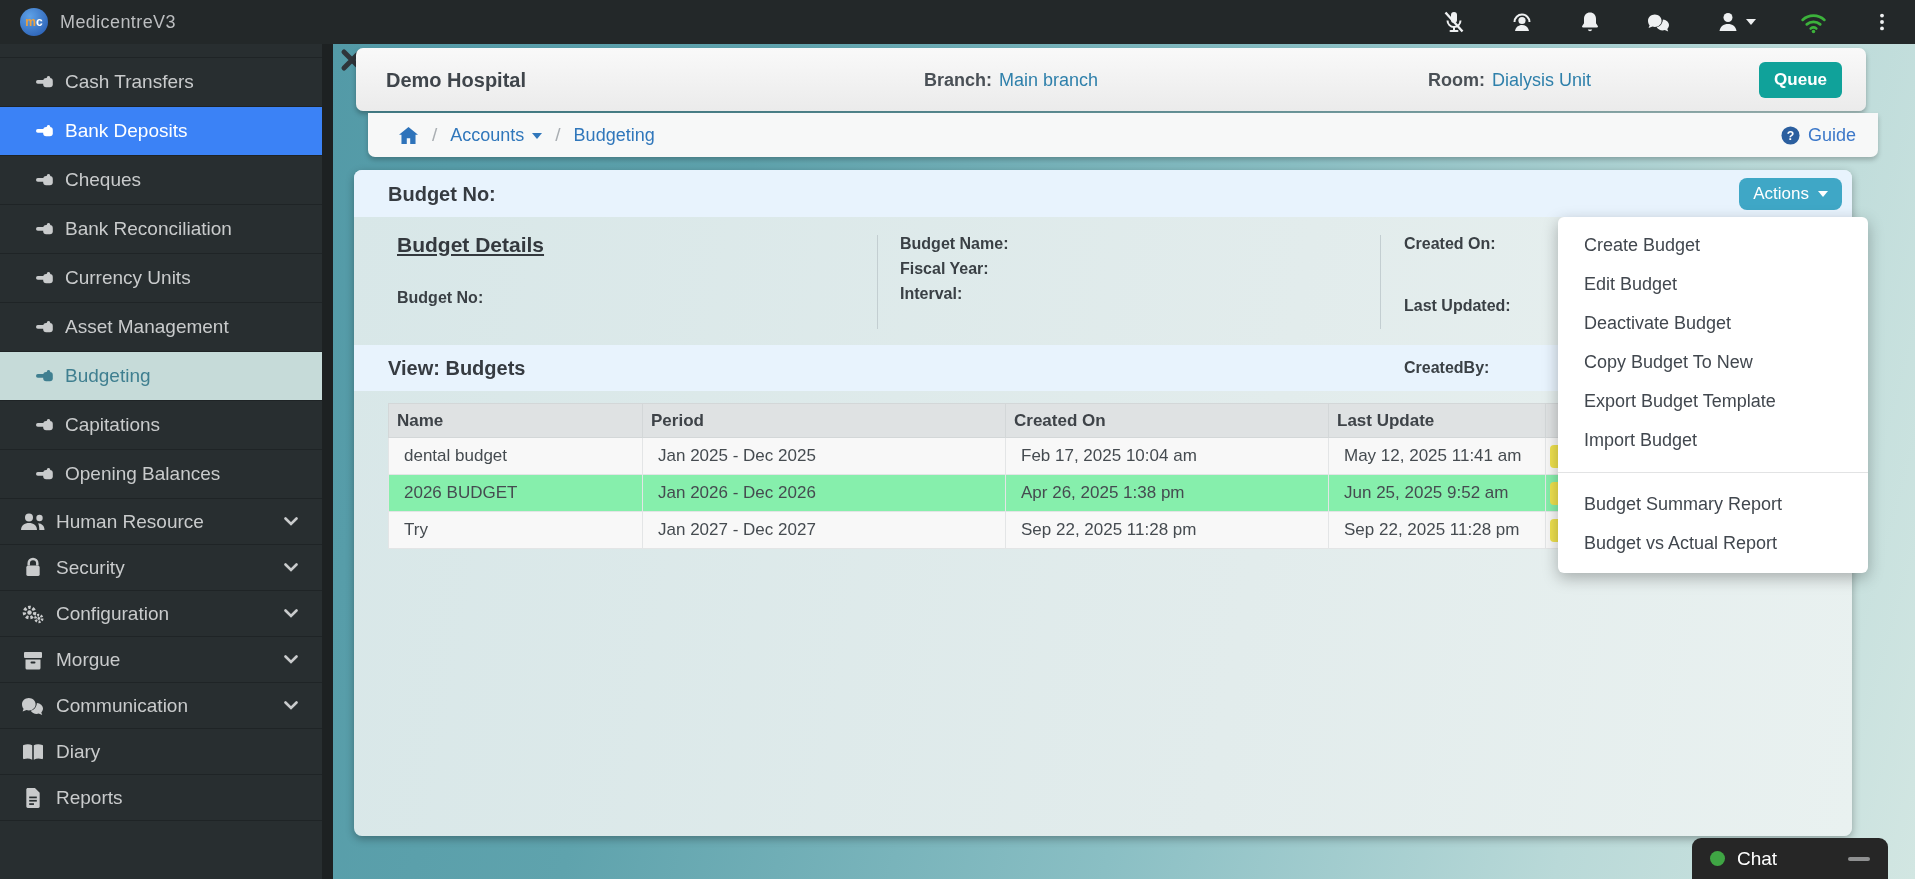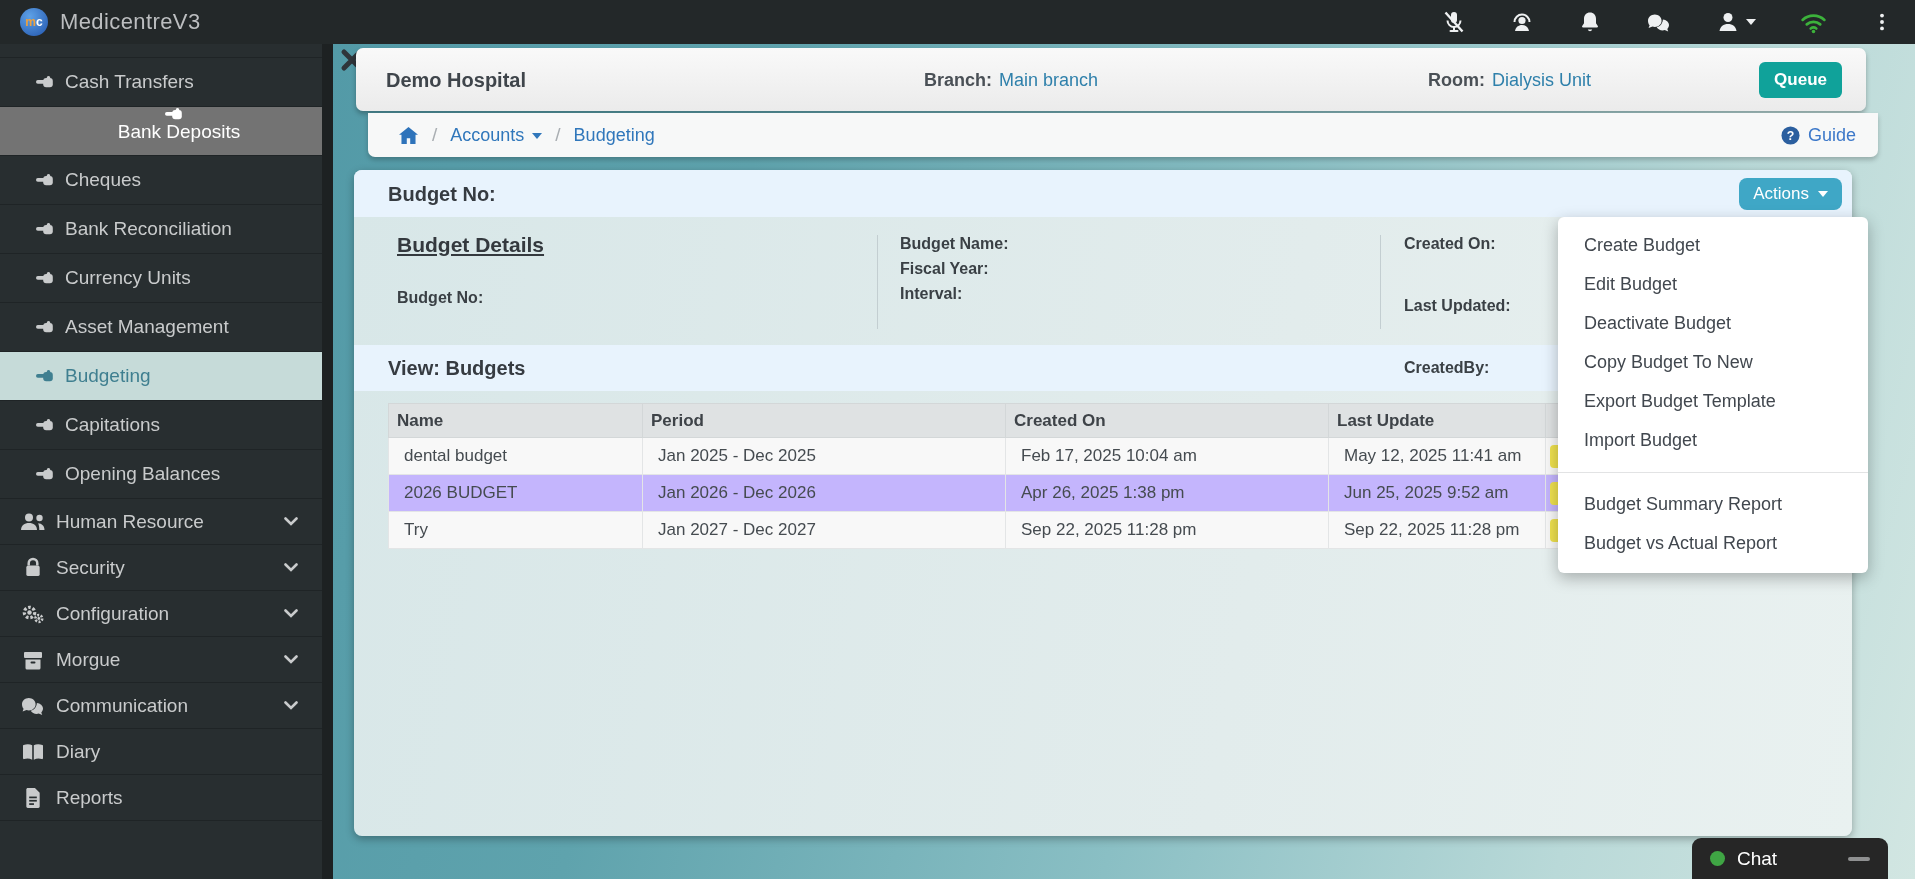--- a/index.html
+++ b/index.html
@@ -9,38 +9,38 @@
 
   
   .navbar { position:absolute; left:0; top:0; width:1915px; height:44px; background:#232829;
             display:flex; align-items:center; justify-content:space-between; padding:0 22px 0 20px; z-index:30; }
   .brand { display:flex; align-items:center; gap:12px; }
   .logo { width:28px; height:28px; border-radius:50%; flex:0 0 auto;
           background:radial-gradient(circle at 35% 30%, #5ea1e6, #2256ae);
           display:flex; align-items:center; justify-content:center;
           font-size:12px; font-weight:bold; }
   .logo .m { color:#f0a13c; } .logo .c { color:#ffffff; }
-  .brand-name { color:#bcbec0; font-size:22px; letter-spacing:.4px; }
+  .brand-name { color:#bcbec0; font-size:18px; letter-spacing:.4px; }
   .nav-icons { display:flex; align-items:center; gap:44px; color:#eef0f1; }
   .nav-icons svg { display:block; }
   .usr-wrap { display:flex; align-items:center; gap:6px; }
   .caret { width:0; height:0; border-left:5px solid transparent; border-right:5px solid transparent;
            border-top:6px solid currentColor; display:inline-block; }
 
   
   .sidebar { position:absolute; left:0; top:44px; bottom:0; width:322px; background:#282e30; z-index:20; }
   .sidebar-pad { height:14px; border-bottom:1px solid #1f2426; }
   .s-item { display:flex; align-items:center; height:49px; padding-left:36px;
             color:#c9cbcc; font-size:19px; border-bottom:1px solid #1f2426; cursor:pointer; }
   .s-item.section { height:46px; padding-left:20px; position:relative; }
   .hand-icon { display:flex; margin-right:11px; }
   .hand-icon svg { width:18px; height:14px; fill:currentColor; }
   .sec-icon { display:flex; margin-right:10px; width:26px; justify-content:center; }
   .chevron { position:absolute; right:24px; display:flex; }
-  .s-item.active-dark { background:#737373; color:#ffffff;flex-direction:column; }
+  .s-item.active-dark { background:#3b82f6; color:#ffffff; }
   .s-item.active-teal { background:#c6dbd9; color:#3f7f90; }
 
   .scroll-strip { position:absolute; left:322px; top:44px; bottom:0; width:11px; background:#1d2122; z-index:21; }
 
   
   .content { position:absolute; left:333px; top:44px; right:0; bottom:0;
              background:linear-gradient(105deg,#539aa7 0%,#5fa3ad 25%,#8abfc4 55%,#b9d9d8 80%,#d2e6e2 100%); z-index:10; }
 
   .close-x { position:absolute; left:7px; top:4px; width:24px; height:24px; cursor:pointer; }
 
@@ -88,21 +88,21 @@
 
   .view-bar { height:46px; background:#e8f3fd; display:flex; align-items:center; padding-left:34px;
               font-size:20px; font-weight:600; color:#363b41; }
 
   .table-wrap { padding:12px 14px 0 34px; }
   table { width:100%; border-collapse:collapse; table-layout:fixed; background:#f8f8f8; }
   th { height:34px; background:#dfe2e3; text-align:left; padding-left:8px;
        font-size:17px; color:#3e4348; border:1px solid #d3d7d8; font-weight:bold; }
   td { height:37px; padding-left:15px; font-size:17px; color:#454b50;
        border:1px solid #e3e5e6; white-space:nowrap; overflow:hidden; }
-  tbody tr:nth-child(2) { background:#c4b5fd;margin-top:16px; }
+  tbody tr:nth-child(2) { background:#86efac;margin-top:16px; }
   .td-action { padding-left:4px; }
   .row-action-btn { display:inline-block; width:70px; height:23px; border-radius:4px;
                     background:#efe14e; vertical-align:middle; cursor:pointer; }
 
   
   .dropdown { position:absolute; left:1225px; top:173px; width:310px; background:#ffffff;
               border-radius:6px; box-shadow:0 5px 16px rgba(0,0,0,.28); padding:9px 0 10px;
               z-index:25; }
   .menu-item { height:39px; display:flex; align-items:center; padding-left:26px;
                font-size:18px; color:#41474e; cursor:pointer; white-space:nowrap; }

